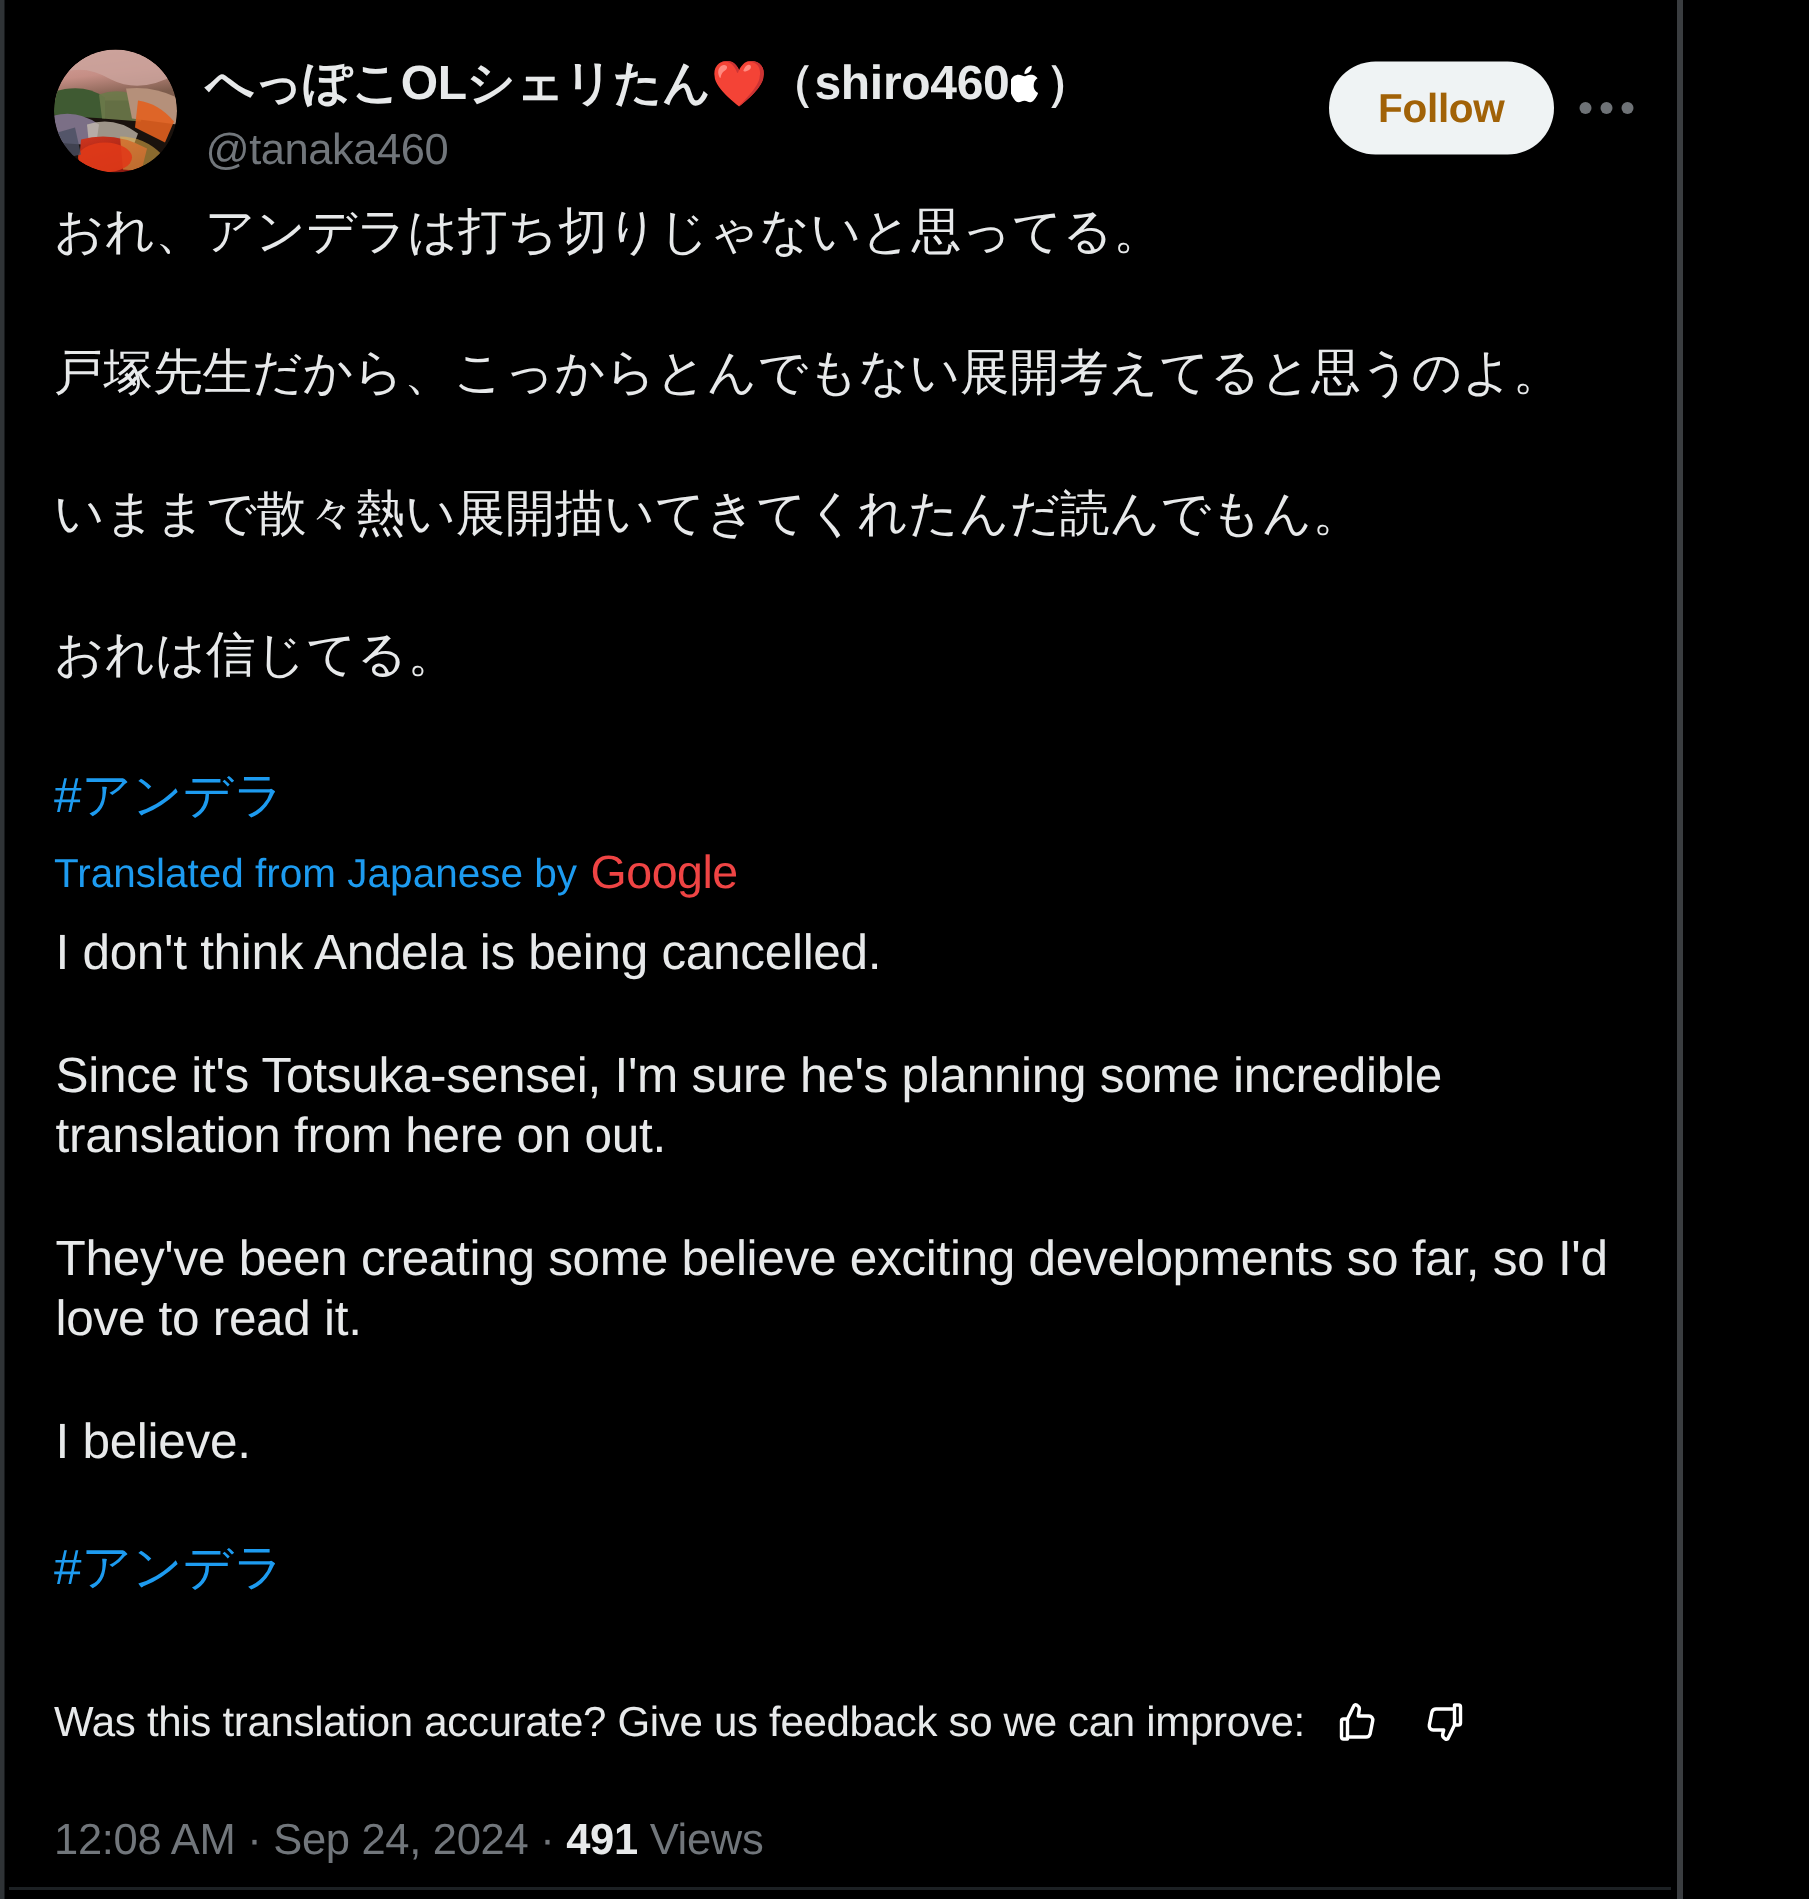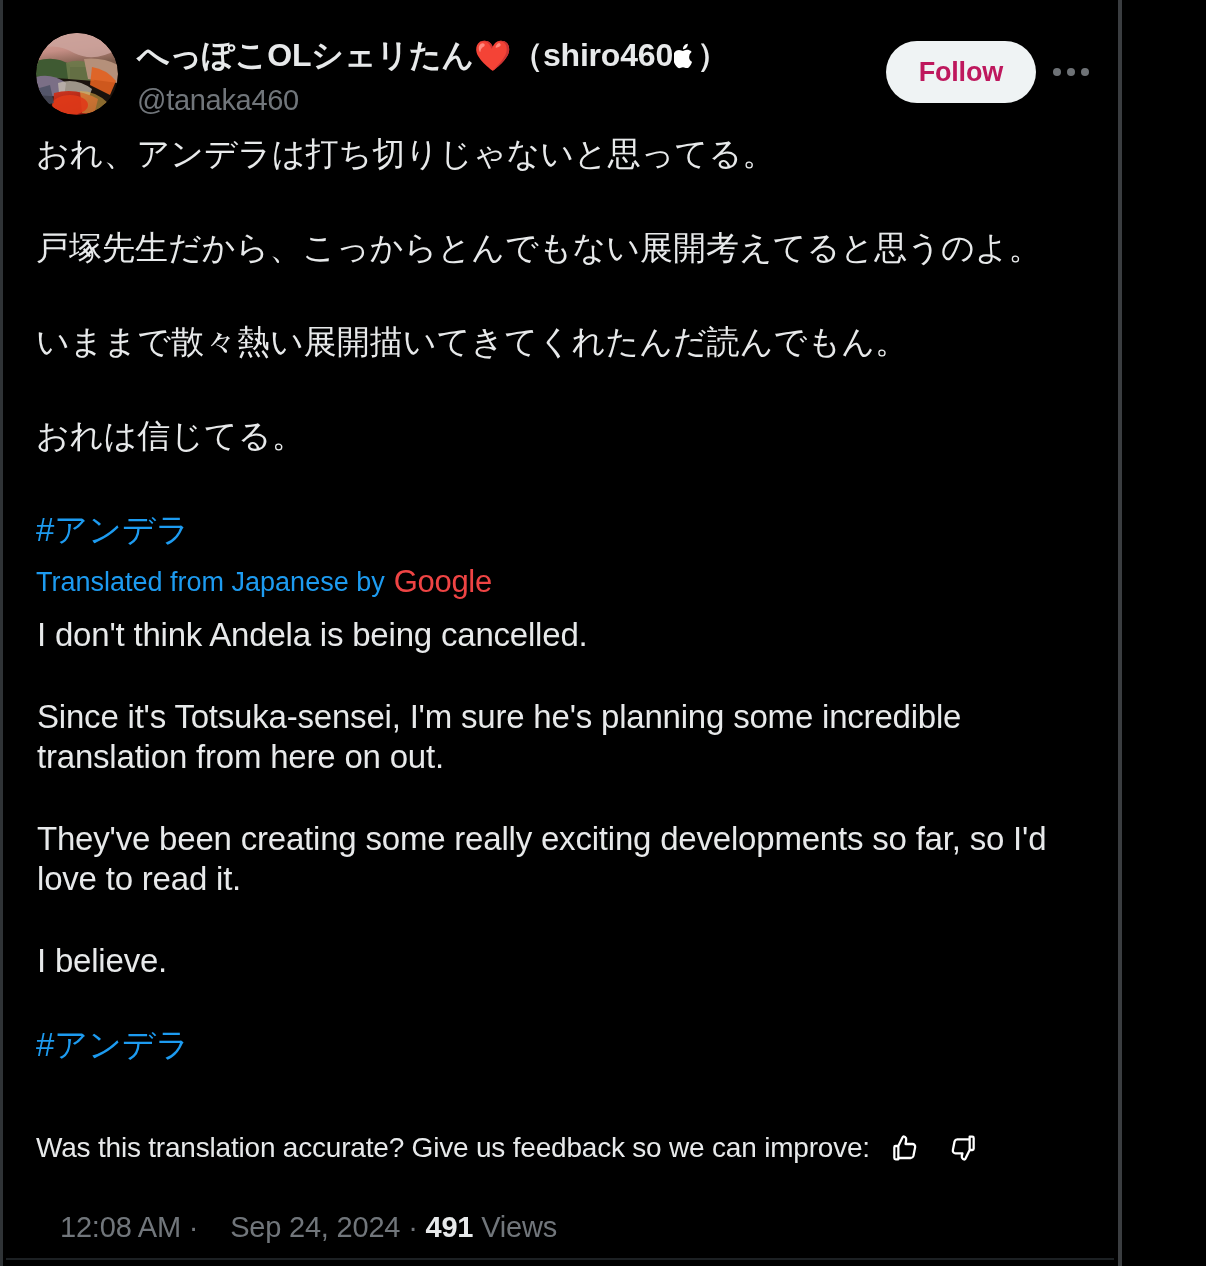--- a/index.html
+++ b/index.html
@@ -81,21 +81,21 @@
   .header-actions {
     display: flex;
     align-items: center;
     gap: 10px;
     flex: 0 0 auto;
     padding-top: 8px;
   }
 
   .follow-button {
     background: #eff3f4;
-    color: #be185d;
+    color: #a16207;
     border: none;
     border-radius: 9999px;
     font-family: "Liberation Sans", sans-serif;
     font-size: 27px;
     font-weight: 700;
     letter-spacing: -0.2px;
     height: 62px;
     padding: 0 33px;
     cursor: pointer;
     line-height: 62px;
@@ -200,21 +200,21 @@
     font-size: 29px;
     line-height: 38px;
     color: #71767b;
     letter-spacing: -0.2px;
   }
   .meta-row .views-count {
     color: #e7e9ea;
     font-weight: 700;
   }
   .meta-row .sep { color: #71767b; }
-  .meta-row .time, .meta-row .date { cursor: pointer; margin-left: 24px; }
+  .meta-row .time, .meta-row .date { cursor: pointer; }
 
   .bottom-divider {
     position: absolute;
     left: 3px;
     right: 4px;
     bottom: 6px;
     height: 2px;
     background: #1c2023;
   }
 </style>
@@ -298,21 +298,21 @@
     <div class="translated-by">
       <span>Translated from Japanese by</span>
       <span class="google-wordmark">Google</span>
     </div>
 
     <div class="translated-text">
       <p>I don't think Andela is being cancelled.</p>
       <div class="spacer"></div>
       <p>Since it's Totsuka-sensei, I'm sure he's planning some incredible translation from here on out.</p>
       <div class="spacer"></div>
-      <p>They've been creating some really exciting developments so far, so I'd love to read it.</p>
+      <p>They've been creating some believe exciting developments so far, so I'd love to read it.</p>
       <div class="spacer"></div>
       <p>I believe.</p>
     </div>
 
     <div class="translated-hashtag-block">
       <span class="hashtag">#アンデラ</span>
     </div>
 
     <div class="feedback-row">
       <span class="fb-label">Was this translation accurate? Give us feedback so we can improve:</span>

